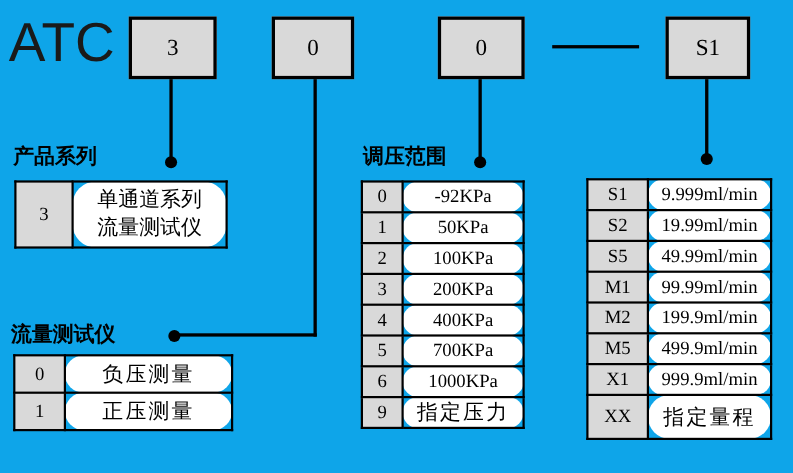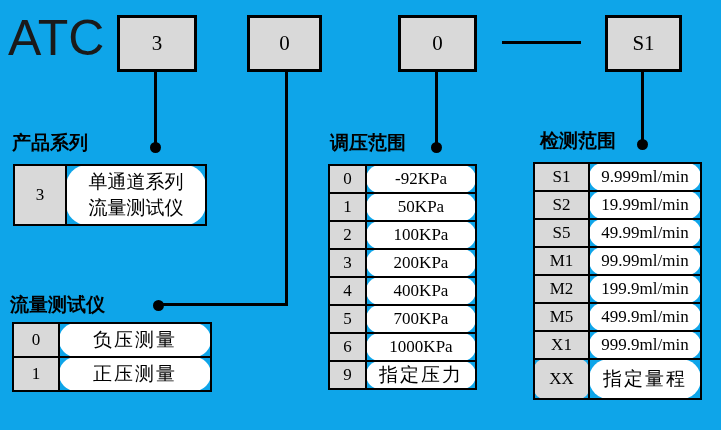--- a/index.html
+++ b/index.html
@@ -122,21 +122,20 @@
       <td class="code" style="height:28px;">6</td>
       <td class="val">1000KPa</td>
     </tr>
     <tr>
       <td class="code" style="height:28px;">9</td>
       <td class="val cjk">指定压力</td>
     </tr>
   </tbody>
     </table>
 
-  <div class="heading" style="left:540px;top:130px;">检测范围</div>
   <table class="lk" style="left:533px;top:162px;width:169px;">
     <tbody>
         <tr>
       <td class="code" style="width:55px;height:28px;">S1</td>
       <td class="val">9.999ml/min</td>
     </tr>
     <tr>
       <td class="code" style="height:28px;margin-top:28px;">S2</td>
       <td class="val">19.99ml/min</td>
     </tr>
@@ -154,19 +153,19 @@
     </tr>
     <tr>
       <td class="code" style="height:28px;">M5</td>
       <td class="val">499.9ml/min</td>
     </tr>
     <tr>
       <td class="code" style="height:28px;">X1</td>
       <td class="val">999.9ml/min</td>
     </tr>
     <tr>
-      <td class="code" style="height:40px;border-radius:10px;">XX</td>
+      <td class="code" style="height:40px;">XX</td>
       <td class="val cjk">指定量程</td>
     </tr>
   </tbody>
     </table>
 
 </div>
 
 </body></html>

